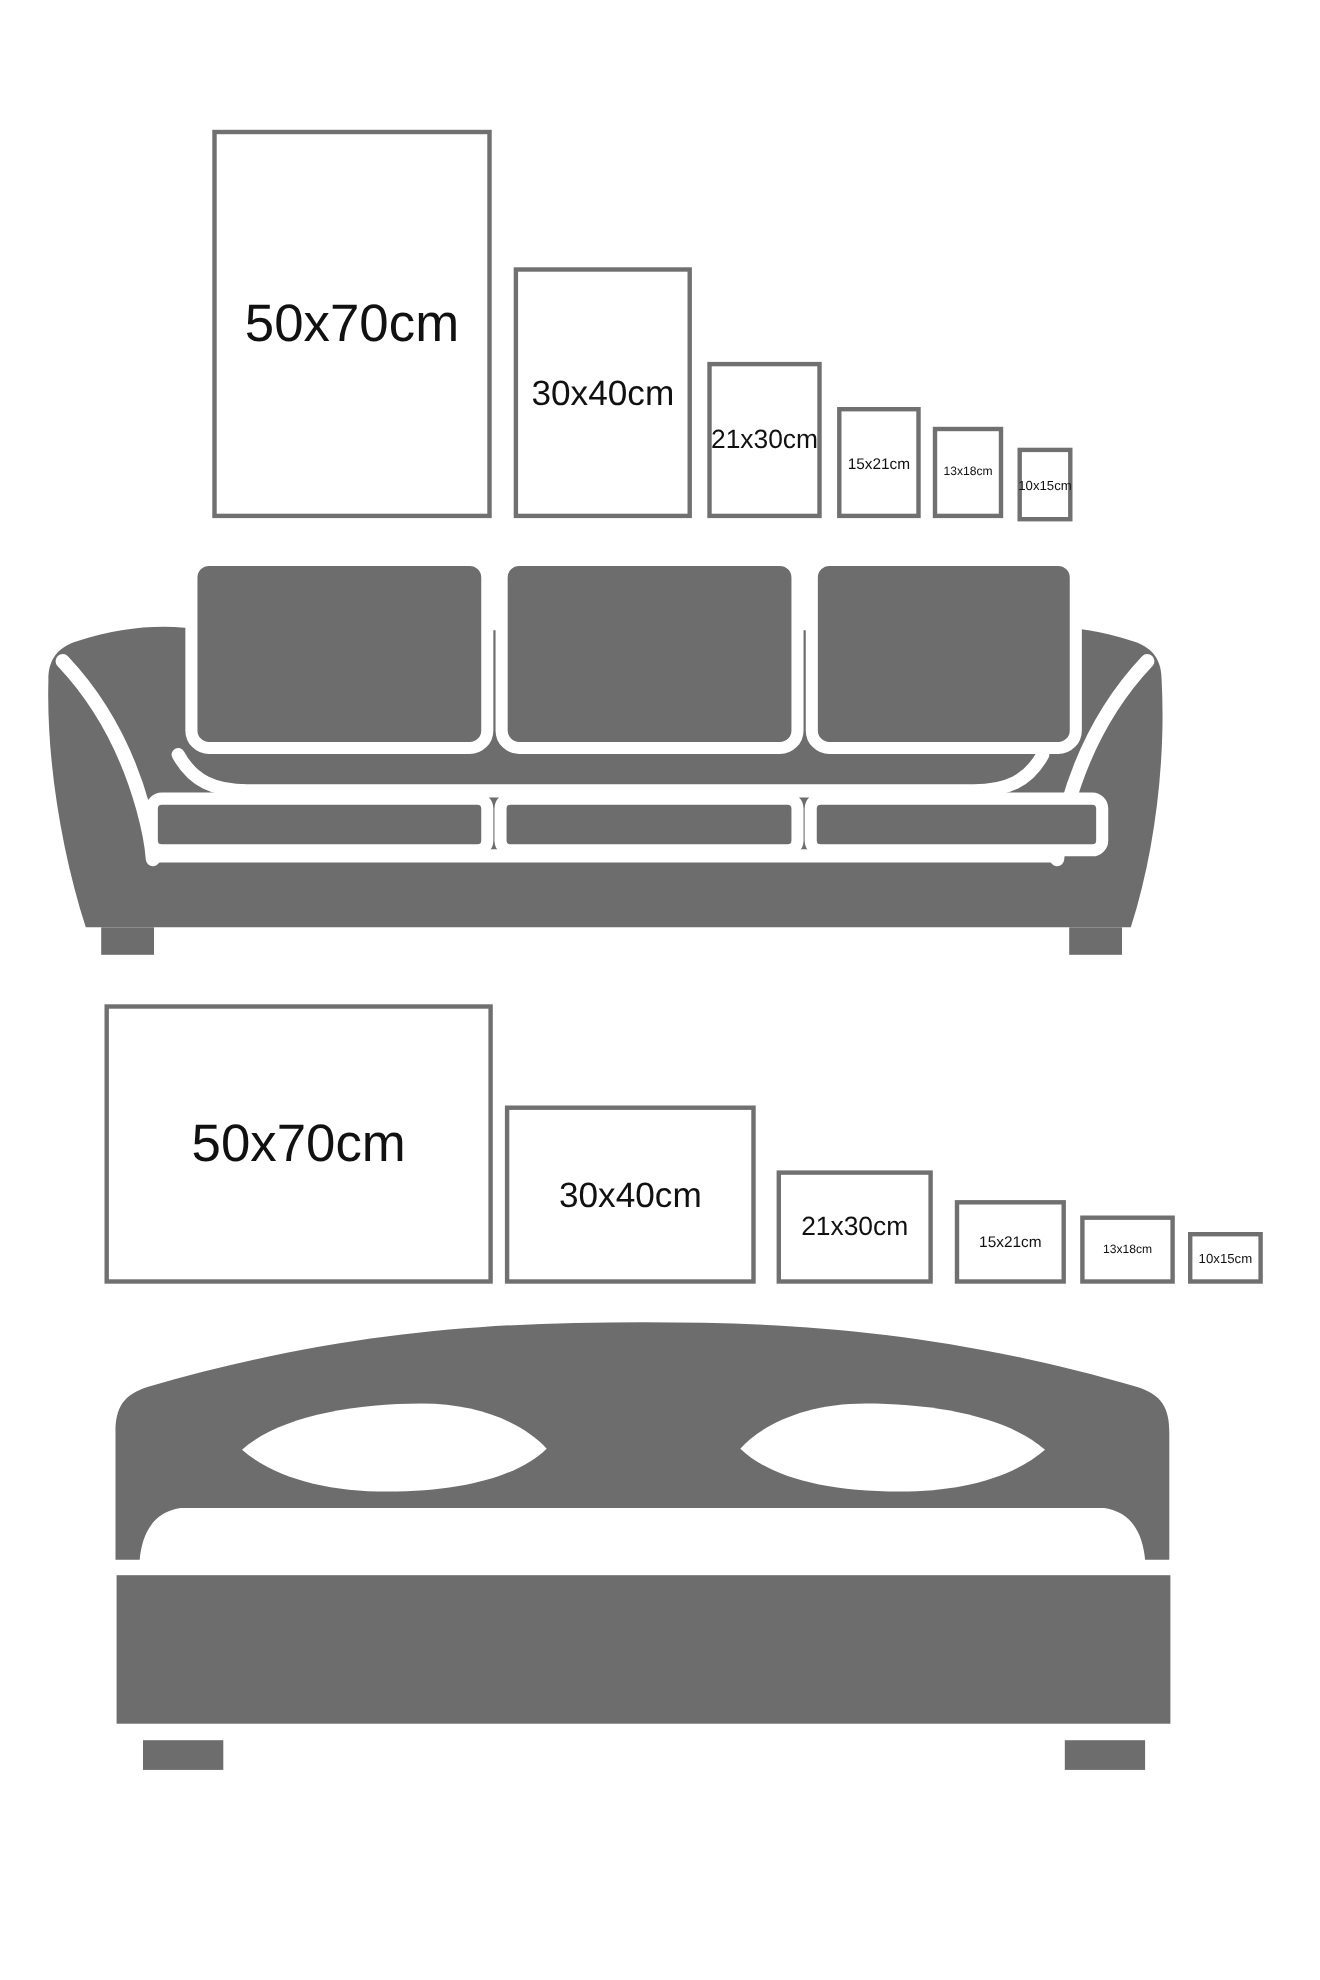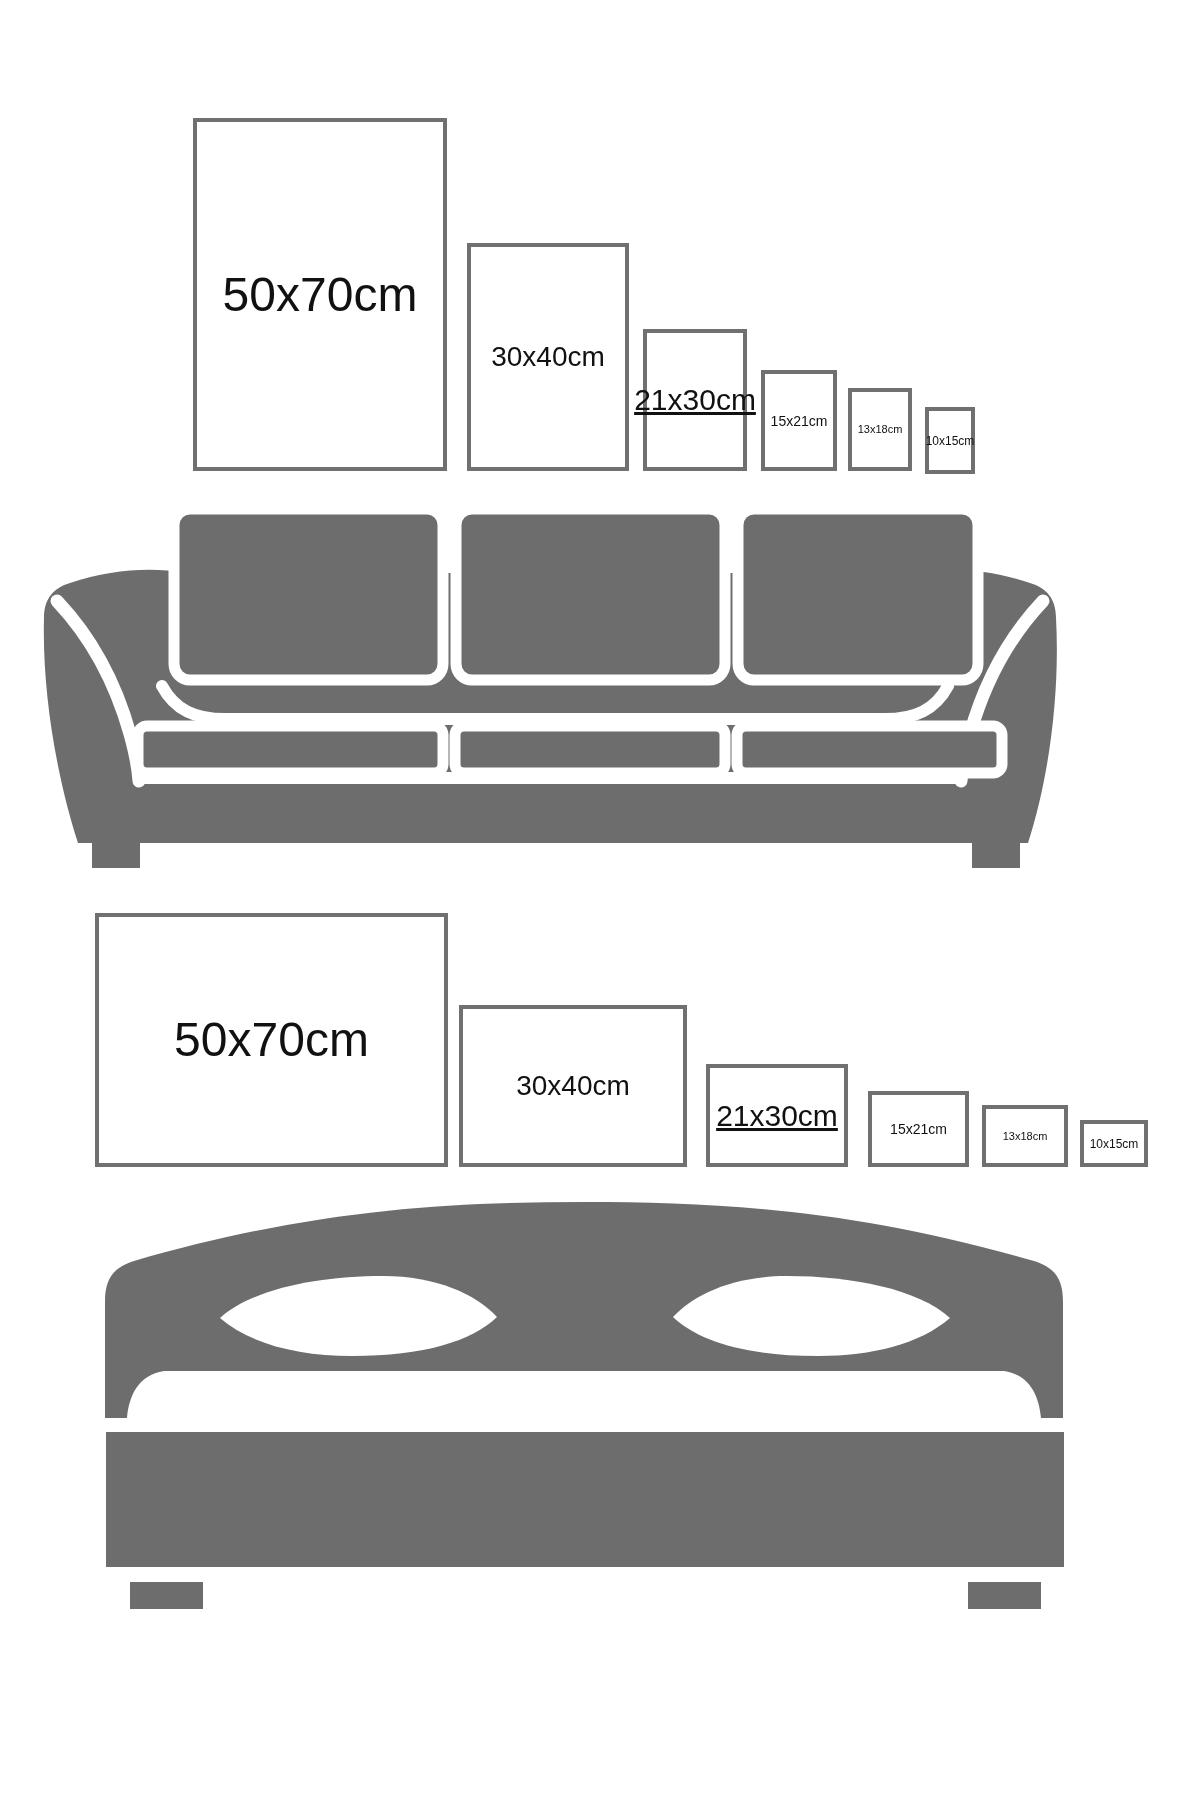--- a/index.html
+++ b/index.html
@@ -19,22 +19,22 @@
     align-items:center;
     justify-content:center;
   }
   .frame span{
     color:#111111;
     white-space:nowrap;
     letter-spacing:0px;
     line-height:1;
   }
   .f48{font-size:48px;}
-  .f32{font-size:28px;}
-  .f23{font-size:30px;text-decoration:underline;}
+  .f32{font-size:32px;}
+  .f23{font-size:24px;}
   .f16{font-size:14px;}
   .f14{font-size:11px;}
   .f12{font-size:12px;}
   svg{position:absolute;left:0;display:block;}
 </style>
 </head>
 <body>
 
 <div class="canvas">
 

